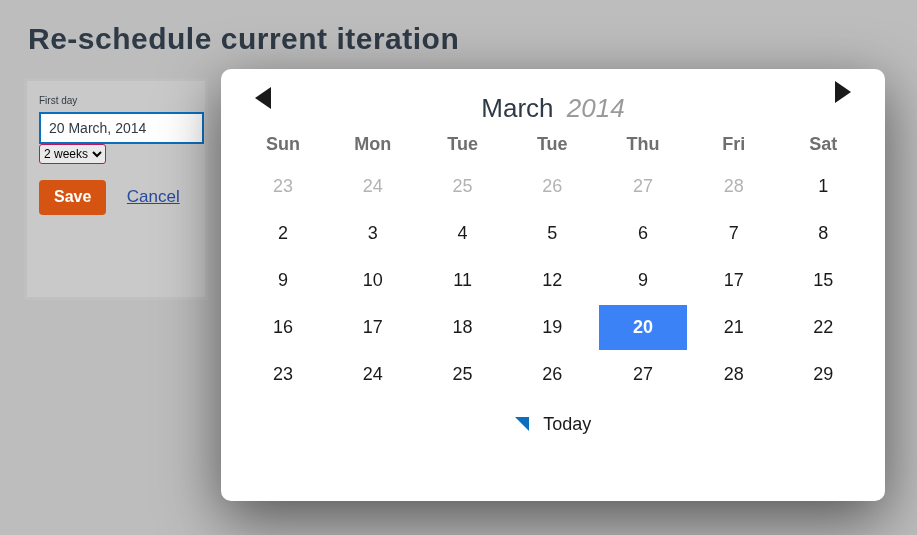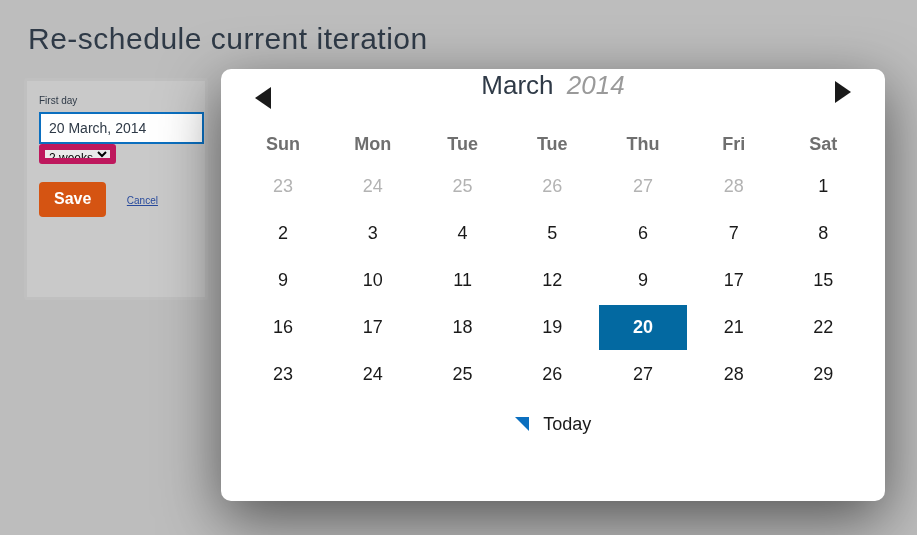--- a/index.html
+++ b/index.html
@@ -1,52 +1,52 @@
 <!DOCTYPE html>
 <html><head>
 <meta charset="utf-8">
 <style>
   html,body{margin:0;padding:0;width:917px;height:535px;background:#bdbdbd;
     font-family:"Segoe UI","Helvetica Neue",Arial,sans-serif;overflow:hidden;}
   .page{position:relative;width:917px;height:535px;}
-  h1.page-title{margin:0;padding:22px 12px 0 28px;font-weight:400;font-size:30px;
+  h1.page-title{margin:0;padding:22px 12px 0 28px;font-weight:700;font-size:30px;
     color:#2f3a47;letter-spacing:0.5px;}
   .form-card{position:absolute;left:24px;top:78px;width:178px;height:216px;
     background:#c9c9c9;border:3px solid #c0c0c0;border-radius:3px;padding:0;}
   .field-label{display:block;font-size:10px;color:#2f3a47;margin:14px 0 6px 12px;}
   .text-input{margin-left:12px;width:145px;height:28px;border:2px solid #0b6fbf;
     background:#fff;font-size:14px;color:#2f3a47;padding:0 8px;box-sizing:content-box;}
   .select-wrap{margin-left:12px;display:inline-block;}
-  .select-wrap select{font-size:12px;height:20px;border:6px solid #be185d;
+  .select-wrap select{font-size:12px;height:20px;border:1px solid #be185d;
     border-radius:3px;background:#eaeaea;}
   .btn-save{display:inline-block;margin:16px 0 0 12px;background:#d55412;color:#fff;
     font-size:16px;font-weight:600;border:none;border-radius:4px;padding:8px 15px 9px;
     cursor:pointer;}
-  .link-cancel{display:inline-block;margin-left:16px;color:#284a9c;font-size:10px;
+  .link-cancel{display:inline-block;margin-left:16px;color:#284a9c;font-size:17px;
     text-decoration:underline;cursor:pointer;}
 
   .datepicker{position:absolute;left:221px;top:69px;width:664px;height:432px;
     background:#fff;border-radius:10px;box-shadow:0 18px 60px rgba(0,0,0,0.55);}
   .dp-header{position:relative;height:56px;}
-  .dp-title{position:absolute;left:0;right:0;top:1px;text-align:center;font-size:26px;
+  .dp-title{position:absolute;left:0;right:0;top:24px;text-align:center;font-size:26px;
     color:#2f3a47;font-weight:400;}
   .dp-title .year{color:#9a9a9a;font-style:italic;margin-left:6px;}
   .arrow{position:absolute;top:18px;cursor:pointer;}
   .arrow-left{left:34px;width:0;height:0;border-top:11px solid transparent;
     border-bottom:11px solid transparent;border-right:16px solid #1a1a1a;}
   .arrow-right{right:34px;top:12px;width:0;height:0;border-top:11px solid transparent;
     border-bottom:11px solid transparent;border-left:16px solid #1a1a1a;}
   .dp-grid{width:630px;margin:0 auto;border-collapse:collapse;}
   .dp-grid th{width:90px;height:36px;font-weight:700;color:#6f6f6f;
     font-size:18px;}
   .dp-grid td{width:90px;height:45px;text-align:center;font-size:18px;color:#1a1a1a;
     cursor:pointer;position:relative;}
   .dp-grid td.other{color:#b3b3b3;}
   .dp-grid td.selected span{display:inline-block;width:88px;height:45px;line-height:45px;
-    background:#0369a1;color:#fff;font-weight:600;}
+    background:#3b82f6;color:#fff;font-weight:600;}
   .dp-grid td.today-cell{color:#0e86e4;font-weight:600;}
   .today-mark{position:absolute;top:2px;right:6px;width:0;height:0;
     border-top:14px solid #0b6fbf;border-left:14px solid transparent;}
   .dp-footer{text-align:center;margin-top:16px;font-size:18px;color:#1a1a1a;
     font-weight:400;}
   .dp-footer .today-mark-inline{display:inline-block;width:0;height:0;
     border-top:14px solid #0b6fbf;border-left:14px solid transparent;
     vertical-align:-1px;margin-right:10px;}
 </style>
 </head>

